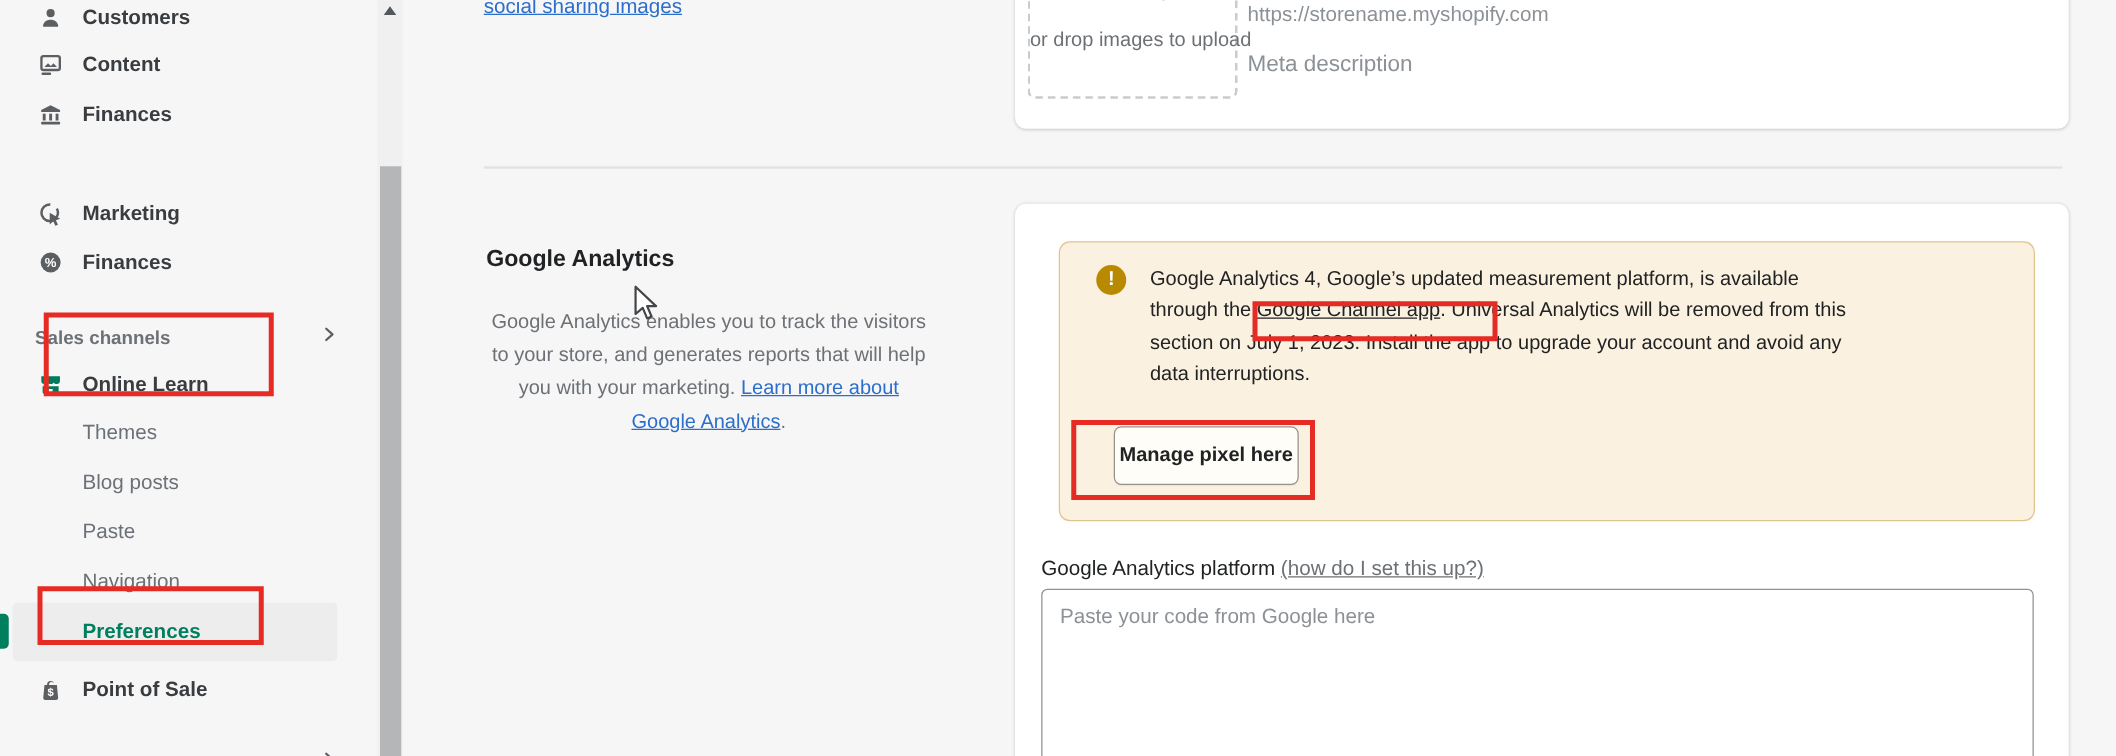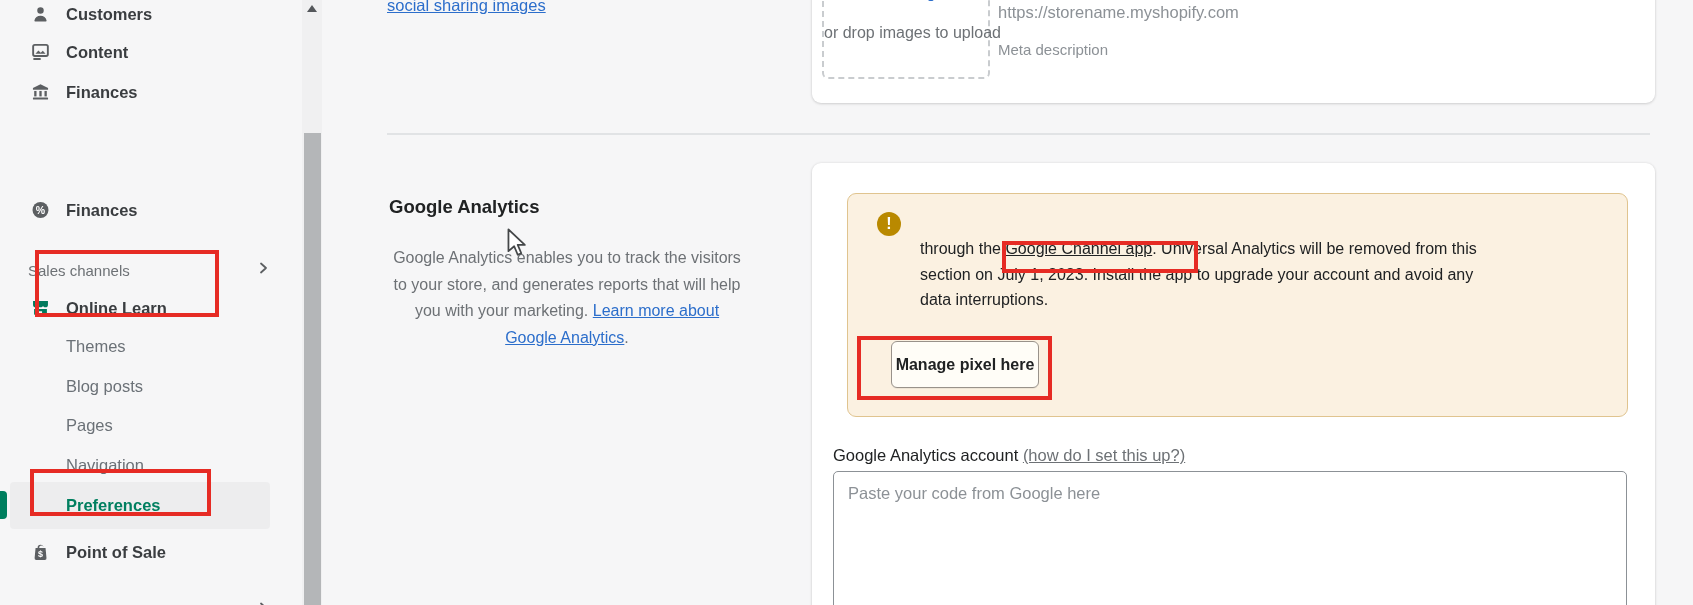--- a/index.html
+++ b/index.html
@@ -6,21 +6,21 @@
   html,body { width:1693px; height:605px; overflow:hidden; }
   body { font-family:"Liberation Sans", sans-serif; background:#f6f6f7; color:#202223; }
   #app { position:relative; width:1693px; height:605px; overflow:hidden; background:#f6f6f7; }
 
   
   .sidebar { position:absolute; left:0; top:12px; width:302px; height:605px; background:#f6f6f7;padding-left:44px; }
   .srow { position:absolute; left:0; width:302px; height:40px; display:flex; align-items:center; cursor:pointer; }
   .srow .sicon { position:absolute; left:30px; top:50%; transform:translateY(-50%); width:21px; height:21px; display:flex; align-items:center; justify-content:center; }
   .srow .slbl { position:absolute; left:66px; font-size:16.5px; font-weight:600; color:#3a3d40; white-space:nowrap; }
   .srow.sub .slbl { font-weight:400; color:#6b7177; }
-  .sheader { position:absolute; left:0; width:302px; height:28px; display:flex; align-items:center; }
+  .sheader { position:absolute; left:0; width:302px; height:28px; display:flex; align-items:center;font-weight:bold; }
   .sheader .shlbl { position:absolute; left:28px; font-size:15px; color:#6d7175; }
   .sheader .chev, .srow .chev { position:absolute; left:256px; top:50%; transform:translateY(-50%); }
   .active-row { position:absolute; left:10px; top:470px; width:260px; height:47px; background:#ededee; border-radius:4px; }
   .active-pill { position:absolute; left:0; top:479px; width:7px; height:28px; background:#007f5f; border-radius:0 4px 4px 0; }
   .srow.pref .slbl { color:#007f5f; font-weight:700; }
 
   
   .vscroll { position:absolute; left:302px; top:0; width:20px; height:605px; background:#f0f0f1; }
   .vscroll .upbtn { position:absolute; left:0; top:0; width:20px; height:16px; display:flex; align-items:center; justify-content:center; cursor:pointer; }
   .vscroll .tri-up { width:0; height:0; border-left:5px solid transparent; border-right:5px solid transparent; border-bottom:7px solid #54575b; }
@@ -29,21 +29,21 @@
   
   .link-blue { color:#2c6ecb; text-decoration:underline; cursor:pointer; }
   .social-link { position:absolute; left:387px; top:-4px; font-size:16.5px; }
 
   .card { position:absolute; background:#ffffff; border-radius:9px; box-shadow:0 0 3px rgba(0,0,0,0.08), 0 1px 3px rgba(0,0,0,0.13); }
   .top-card { left:812px; top:-130px; width:843px; height:233px; }
   .upload-box { position:absolute; left:10px; top:68px; width:168px; height:141px; border:2px dashed #c9cccf; border-radius:6px; }
   .add-image { position:absolute; left:0; top:44px; width:100%; text-align:center; font-size:16px; }
   .drop-hint { position:absolute; left:0; top:84px; width:100%; text-align:center; font-size:16px; color:#6d7175; white-space:nowrap; }
   .prev-url { position:absolute; left:186px; top:133px; font-size:16.5px; color:#8c9196; }
-  .prev-meta { position:absolute; left:186px; top:171px; font-size:15px; color:#8c9196; }
+  .prev-meta { position:absolute; left:186px; top:171px; font-size:18px; color:#8c9196; }
 
   .divider { position:absolute; left:387px; top:133px; width:1263px; height:2px; background:#e1e3e5; }
 
   .ga-heading { position:absolute; left:389px; top:196px; font-size:18.5px; font-weight:700; color:#202223; }
   .ga-desc { position:absolute; left:389px; top:245px; width:356px; font-size:16px; line-height:26.5px; color:#6d7175;text-align:center; }
 
   .ga-card { left:812px; top:163px; width:843px; height:482px; }
   .banner { position:absolute; left:35px; top:30px; width:781px; height:224px; background:#fbf1e1; border:1px solid #e0c48f; border-radius:9px; }
   .warn-icon { position:absolute; left:29px; top:18px; width:24px; height:24px; border-radius:50%; background:#b98900; color:#ffffff; display:flex; align-items:center; justify-content:center; font-size:16px; font-weight:700; }
   .banner-text { position:absolute; left:72px; top:17px; width:640px; font-size:16px; line-height:25.4px; color:#202223; }
@@ -97,20 +97,29 @@
             <rect x="4" y="9" width="2.2" height="5.2"></rect>
             <rect x="8.9" y="9" width="2.2" height="5.2"></rect>
             <rect x="13.8" y="9" width="2.2" height="5.2"></rect>
             <rect x="2.8" y="15.2" width="14.4" height="2" rx=".6"></rect>
           </svg>
       </span>
       <span class="slbl">Finances</span>
     </div>
 
 
+    <div class="srow" style="top:139px">
+      <span class="sicon">
+        <svg width="21" height="21" viewBox="0 0 20 20">
+            <circle cx="9.3" cy="9.3" r="6.3" fill="none" stroke="#5c5f62" stroke-width="1.9" stroke-dasharray="30 6"></circle>
+            <path fill="#5c5f62" d="M9.3 9.3l8 4.6-3.3 1 1.6 3.4-2 .9-1.6-3.4-2.7 2.3z"></path>
+          </svg>
+      </span>
+      <span class="slbl">Marketing</span>
+    </div>
 
     <div class="srow" style="top:178px">
       <span class="sicon">
         <svg width="21" height="21" viewBox="0 0 20 20">
             <circle cx="10" cy="10" r="7.6" fill="#5c5f62"></circle>
             <text x="10" y="13.4" font-size="10" font-weight="bold" fill="#ffffff" text-anchor="middle" font-family="Liberation Sans, sans-serif">%</text>
           </svg>
       </span>
       <span class="slbl">Finances</span>
     </div>
@@ -134,21 +143,21 @@
       <span class="slbl">Online Learn</span>
     </div>
 
     <div class="srow sub" style="top:314px">
       <span class="slbl">Themes</span>
     </div>
     <div class="srow sub" style="top:354px">
       <span class="slbl">Blog posts</span>
     </div>
     <div class="srow sub" style="top:393px">
-      <span class="slbl">Pages</span>
+      <span class="slbl">Paste</span>
     </div>
     <div class="srow sub" style="top:433px">
       <span class="slbl">Navigation</span>
     </div>
 
     <div class="active-row"></div>
     <div class="active-pill"></div>
     <div class="srow sub pref" style="top:473px">
       <span class="slbl">Preferences</span>
     </div>
@@ -194,29 +203,29 @@
   <div class="divider"></div>
 
   <h2 class="ga-heading">Google Analytics</h2>
   <p class="ga-desc"><span>Google Analytics enables you to track the visitors to your store, and generates reports that will help you with your marketing. </span><a class="link-blue">Learn more about Google Analytics</a><span>.</span></p>
 
   <div class="card ga-card">
 
     <div class="banner">
       <div class="warn-icon">!</div>
       <div class="banner-text">
-        <br>
+        <span>Google Analytics 4, Google’s updated measurement platform, is available</span><br>
         <span>through the </span><a class="banner-link">Google Channel app</a><span>. Universal Analytics will be removed from this</span><br>
         <span>section on July 1, 2023. Install the app to upgrade your account and avoid any</span><br>
         <span>data interruptions.</span>
       </div>
       <button class="manage-btn">Manage pixel here</button>
     </div>
 
-    <div class="acct-label"><span>Google Analytics account </span><a class="help-link">(how do I set this up?)</a></div>
+    <div class="acct-label"><span>Google Analytics platform </span><a class="help-link">(how do I set this up?)</a></div>
 
     <textarea class="ga-textarea" placeholder="Paste your code from Google here" style=""></textarea>
   </div>
 
   <div class="red-rect rect-online-store"></div>
   <div class="red-rect rect-preferences"></div>
   <div class="red-rect rect-channel-app"></div>
   <div class="red-rect rect-manage-btn"></div>
 
   <div class="cursor">

